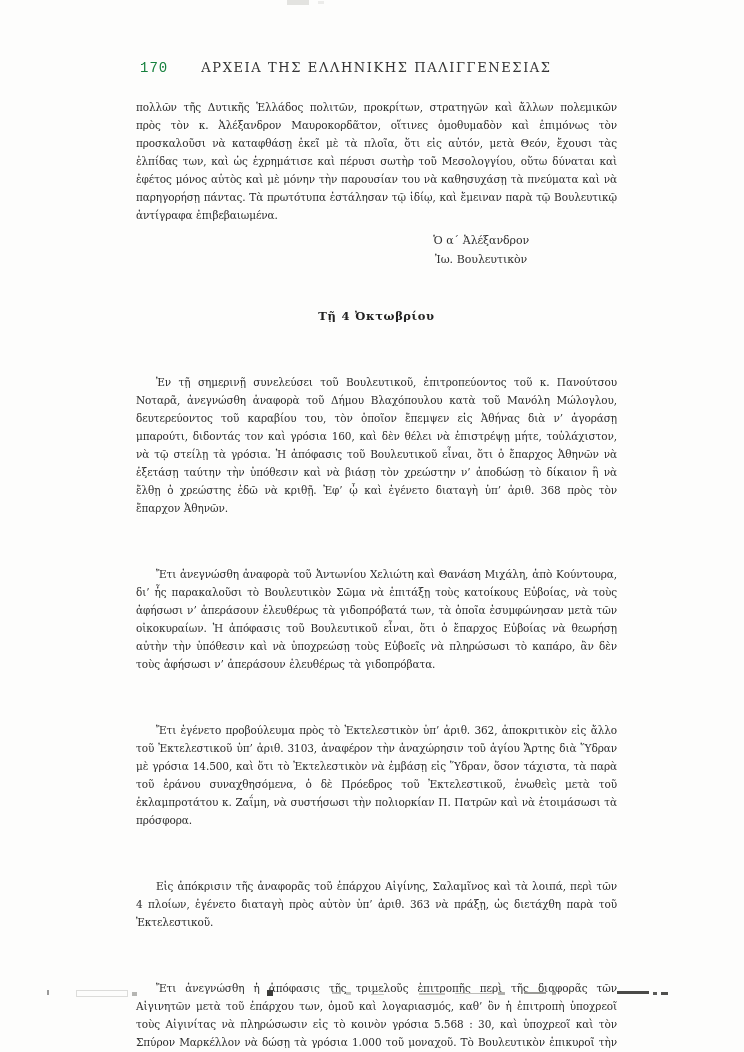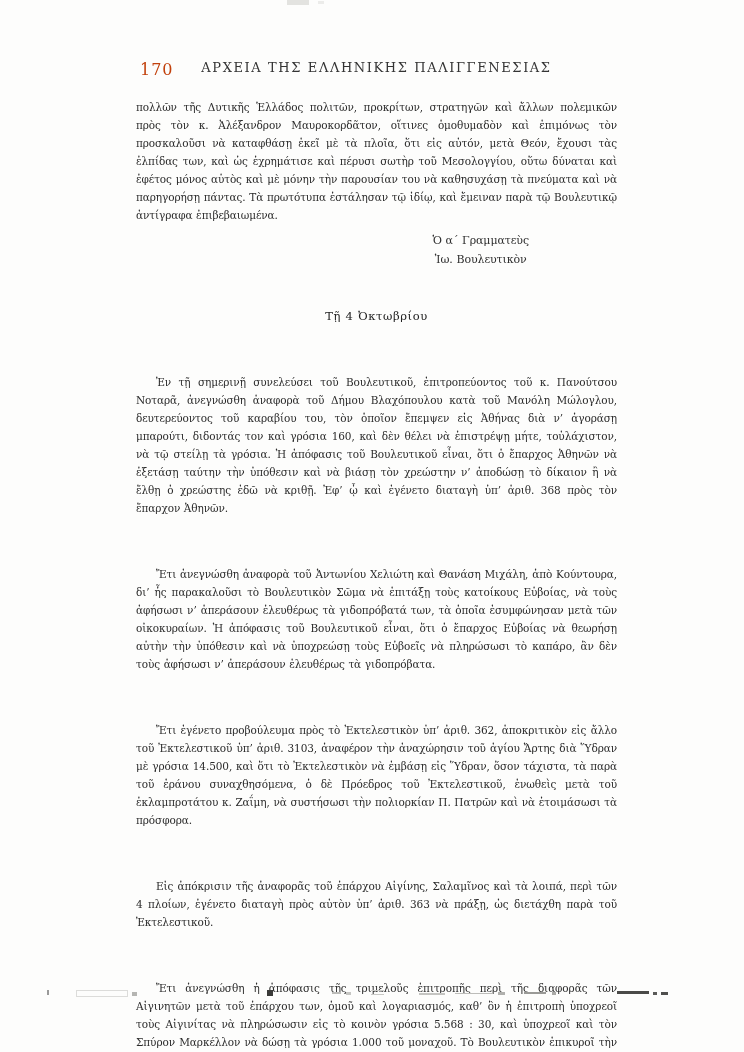--- a/index.html
+++ b/index.html
@@ -21,23 +21,24 @@
   }
   .page-header {
     position: relative;
     height: 16px;
     margin-bottom: 22px;
   }
   .page-number {
     position: absolute;
     left: 4px;
     top: 0;
-    font-size: 16px;
+    font-size: 14px;
     letter-spacing: 1px;
-    color: #c2410c;
+    color: #15803d;
+    font-family: Liberation Mono, monospace;
   }
   .running-title {
     text-align: center;
     font-size: 13px;
     letter-spacing: 1.6px;
     color: #343434;
     white-space: nowrap;
   }
   .body-text {
     font-size: 10.5px;
@@ -51,21 +52,21 @@
   .signature-block {
     width: fit-content;
     margin: 8px 88px 0 auto;
     text-align: center;
     font-size: 11px;
     line-height: 18.5px;
     color: #2e2e2e;
   }
   .section-heading {
     text-align: center;
-    font-weight: normal;
+    font-weight: bold;
     font-size: 11.5px;
     letter-spacing: 0.6px;
     margin-top: 38px;
     margin-bottom: 24px;
     color: #222;
   }
   
   .scan-artifacts { position: absolute; left: 0; top: 0; width: 100%; height: 100%; pointer-events: none; }
   .scan-artifacts span { position: absolute; display: block; }
   .a1  { left: 47px;  top: 990px; width: 2px;  height: 5px;  background: #9a9a9a; }
@@ -96,21 +97,21 @@
     <div class="page-header">
       <span class="page-number">170</span>
       <div class="running-title">ΑΡΧΕΙΑ ΤΗΣ ΕΛΛΗΝΙΚΗΣ ΠΑΛΙΓΓΕΝΕΣΙΑΣ</div>
     </div>
 
     <div class="body-text">
 
       <p class="bp">πολλῶν τῆς Δυτικῆς Ἑλλάδος πολιτῶν, προκρίτων, στρατηγῶν καὶ ἄλλων πολεμικῶν πρὸς τὸν κ. Ἀλέξανδρον Μαυροκορδᾶτον, οἵτινες ὁμοθυμαδὸν καὶ ἐπιμόνως τὸν προσκαλοῦσι νὰ καταφθάσῃ ἐκεῖ μὲ τὰ πλοῖα, ὅτι εἰς αὐτόν, μετὰ Θεόν, ἔχουσι τὰς ἐλπίδας των, καὶ ὡς ἐχρημάτισε καὶ πέρυσι σωτὴρ τοῦ Μεσολογγίου, οὕτω δύναται καὶ ἐφέτος μόνος αὐτὸς καὶ μὲ μόνην τὴν παρουσίαν του νὰ καθησυχάσῃ τὰ πνεύματα καὶ νὰ παρηγορήσῃ πάντας. Τὰ πρωτότυπα ἐστάλησαν τῷ ἰδίῳ, καὶ ἔμειναν παρὰ τῷ Βουλευτικῷ ἀντίγραφα ἐπιβεβαιωμένα.</p>
 
       <div class="signature-block">
-        <div>Ὁ α΄ Γραμματεὺς</div>
+        <div>Ὁ α΄ Ἀλέξανδρον</div>
         <div>Ἰω. Βουλευτικὸν</div>
       </div>
 
       <div class="section-heading">Τῇ 4 Ὀκτωβρίου</div>
 
       <p class="bp indent">Ἐν τῇ σημερινῇ συνελεύσει τοῦ Βουλευτικοῦ, ἐπιτροπεύοντος τοῦ κ. Πανούτσου Νοταρᾶ, ἀνεγνώσθη ἀναφορὰ τοῦ Δήμου Βλαχόπουλου κατὰ τοῦ Μανόλη Μώλογλου, δευτερεύοντος τοῦ καραβίου του, τὸν ὁποῖον ἔπεμψεν εἰς Ἀθήνας διὰ ν’ ἀγοράσῃ μπαρούτι, διδοντάς τον καὶ γρόσια 160, καὶ δὲν θέλει νὰ ἐπιστρέψῃ μήτε, τοὐλάχιστον, νὰ τῷ στείλῃ τὰ γρόσια. Ἡ ἀπόφασις τοῦ Βουλευτικοῦ εἶναι, ὅτι ὁ ἔπαρχος Ἀθηνῶν νὰ ἐξετάσῃ ταύτην τὴν ὑπόθεσιν καὶ νὰ βιάσῃ τὸν χρεώστην ν’ ἀποδώσῃ τὸ δίκαιον ἢ νὰ ἔλθῃ ὁ χρεώστης ἐδῶ νὰ κριθῇ. Ἐφ’ ᾧ καὶ ἐγένετο διαταγὴ ὑπ’ ἀριθ. 368 πρὸς τὸν ἔπαρχον Ἀθηνῶν.</p>
       <p class="bp indent">Ἔτι ἀνεγνώσθη ἀναφορὰ τοῦ Ἀντωνίου Χελιώτη καὶ Θανάση Μιχάλη, ἀπὸ Κούντουρα, δι’ ἧς παρακαλοῦσι τὸ Βουλευτικὸν Σῶμα νὰ ἐπιτάξῃ τοὺς κατοίκους Εὐβοίας, νὰ τοὺς ἀφήσωσι ν’ ἀπεράσουν ἐλευθέρως τὰ γιδοπρόβατά των, τὰ ὁποῖα ἐσυμφώνησαν μετὰ τῶν οἰκοκυραίων. Ἡ ἀπόφασις τοῦ Βουλευτικοῦ εἶναι, ὅτι ὁ ἔπαρχος Εὐβοίας νὰ θεωρήσῃ αὐτὴν τὴν ὑπόθεσιν καὶ νὰ ὑποχρεώσῃ τοὺς Εὐβοεῖς νὰ πληρώσωσι τὸ καπάρο, ἂν δὲν τοὺς ἀφήσωσι ν’ ἀπεράσουν ἐλευθέρως τὰ γιδοπρόβατα.</p>
       <p class="bp indent">Ἔτι ἐγένετο προβούλευμα πρὸς τὸ Ἐκτελεστικὸν ὑπ’ ἀριθ. 362, ἀποκριτικὸν εἰς ἄλλο τοῦ Ἐκτελεστικοῦ ὑπ’ ἀριθ. 3103, ἀναφέρον τὴν ἀναχώρησιν τοῦ ἁγίου Ἄρτης διὰ Ὕδραν μὲ γρόσια 14.500, καὶ ὅτι τὸ Ἐκτελεστικὸν νὰ ἐμβάσῃ εἰς Ὕδραν, ὅσον τάχιστα, τὰ παρὰ τοῦ ἐράνου συναχθησόμενα, ὁ δὲ Πρόεδρος τοῦ Ἐκτελεστικοῦ, ἑνωθεὶς μετὰ τοῦ ἐκλαμπροτάτου κ. Ζαΐμη, νὰ συστήσωσι τὴν πολιορκίαν Π. Πατρῶν καὶ νὰ ἑτοιμάσωσι τὰ πρόσφορα.</p>
       <p class="bp indent">Εἰς ἀπόκρισιν τῆς ἀναφορᾶς τοῦ ἐπάρχου Αἰγίνης, Σαλαμῖνος καὶ τὰ λοιπά, περὶ τῶν 4 πλοίων, ἐγένετο διαταγὴ πρὸς αὐτὸν ὑπ’ ἀριθ. 363 νὰ πράξῃ, ὡς διετάχθη παρὰ τοῦ Ἐκτελεστικοῦ.</p>
       <p class="bp indent">Ἔτι ἀνεγνώσθη ἡ ἀπόφασις τῆς τριμελοῦς ἐπιτροπῆς περὶ τῆς διαφορᾶς τῶν Αἰγινητῶν μετὰ τοῦ ἐπάρχου των, ὁμοῦ καὶ λογαριασμός, καθ’ ὃν ἡ ἐπιτροπὴ ὑποχρεοῖ τοὺς Αἰγινίτας νὰ πληρώσωσιν εἰς τὸ κοινὸν γρόσια 5.568 : 30, καὶ ὑποχρεοῖ καὶ τὸν Σπύρον Μαρκέλλον νὰ δώσῃ τὰ γρόσια 1.000 τοῦ μοναχοῦ. Τὸ Βουλευτικὸν ἐπικυροῖ τὴν ἀπόφασιν, διὸ καὶ ἐγένετο διαταγὴ ὑπ’ ἀριθ. 365 πρὸς τὸν ἔπαρχον Σαλαμῖνος, νὰ τοὺς προσκαλέσῃ καὶ νὰ τοὺς κοινολογήσῃ τὴν ἀπόφασιν, ὑποχρεώνοντάς τους προσέτι νὰ πληρώσωσι καὶ τὰ ὅσα διαλαμβάνει ἡ διαταγή.</p>

